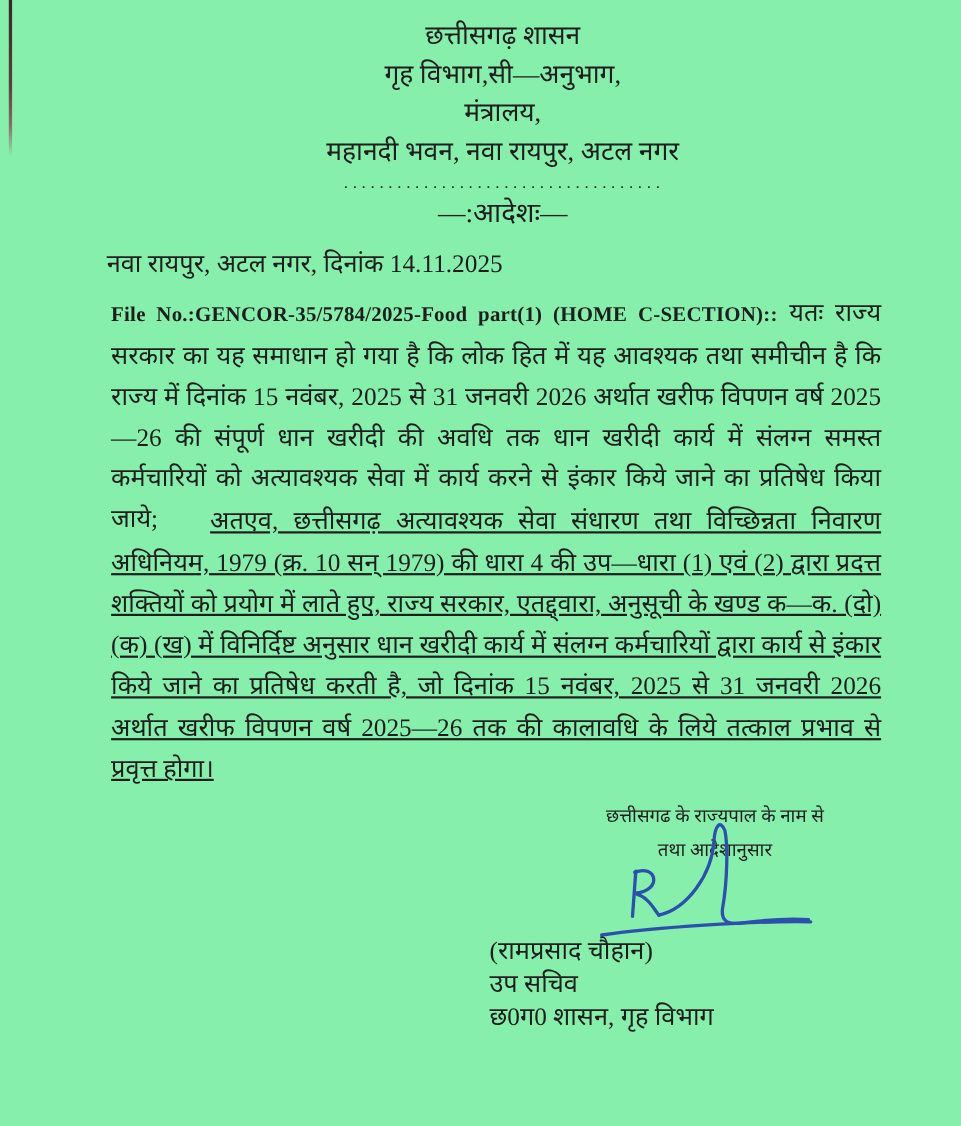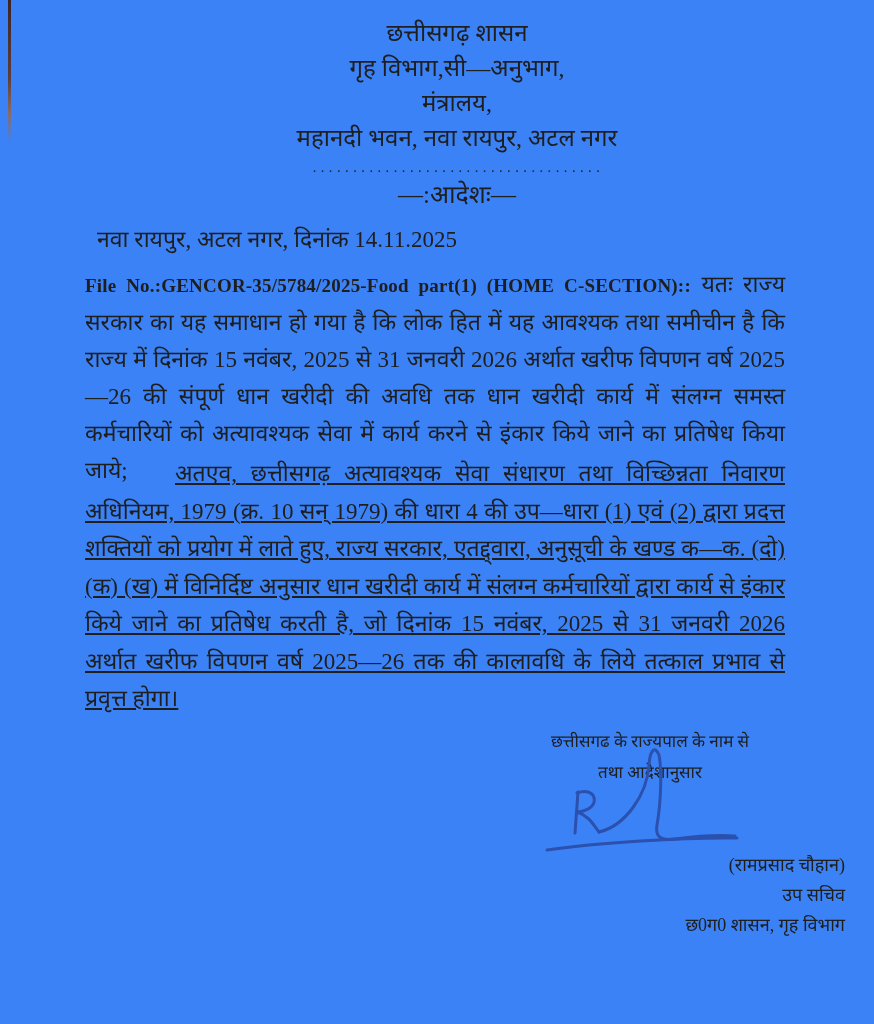--- a/index.html
+++ b/index.html
@@ -1,20 +1,20 @@
 <!DOCTYPE html>
 <html><head>
 <meta charset="utf-8">
 <style>
   html,body { margin:0; padding:0; background:#e8e8e8; }
   .page {
     position:relative;
     width:874px; height:1024px;
     margin:0 auto;
-    background:#3b82f6;
+    background:#86efac;
     color:#1e1e1e;
     font-family:"Liberation Serif","DejaVu Sans",serif;
     overflow:hidden;
   }
   .scan-edge {
     position:absolute; left:8px; top:0; width:3px; height:142px;
     background:linear-gradient(to bottom,#3c2527 0%,#5d3d3f 55%,#8a6a6b 80%,rgba(138,106,107,0) 100%);
   }
   .header {
     position:absolute; top:16px; left:40px; width:834px;
@@ -25,40 +25,40 @@
     font-size:11px; letter-spacing:1.5px; line-height:14px; margin-top:6px;
     font-weight:bold; color:#2a2a2a;
     font-family:"Liberation Mono","DejaVu Sans Mono",monospace;
   }
   .order-title { font-size:25px; line-height:30px; margin-top:4px; font-weight:500; }
   .dateline {
     position:absolute; top:222px; left:97px; width:701px;
     font-size:23px;
   }
   .body-para {
-    position:absolute; left:85px; width:700px;
+    position:absolute; left:101px; width:700px;
     text-align:justify; font-size:23px; line-height:37px;
   }
   .para1 { top:266px; }
   .para2 { top:455px; text-indent:90px; line-height:37.5px;text-decoration:underline; }
   .file-no {
     font-family:"Liberation Serif","DejaVu Serif",serif;
     font-weight:bold; font-size:19px; letter-spacing:0.2px;
   }
   .signoff {
     position:absolute; top:726px; left:440px; width:420px;
     text-align:center; font-size:17px; line-height:31px;
   }
   .signature-wrap {
     position:absolute; top:740px; left:535px; width:220px; height:120px;
     pointer-events:none;
   }
   .signatory {
     position:absolute; top:850px; left:445px; width:400px;
-    text-align:right; font-size:18px; line-height:30px;
+    text-align:left; font-size:23px; line-height:30px;
   }
 </style>
 </head>
 <body>
 
 <div class="page">
 
   <div class="scan-edge"></div>
 
   <div class="header">

